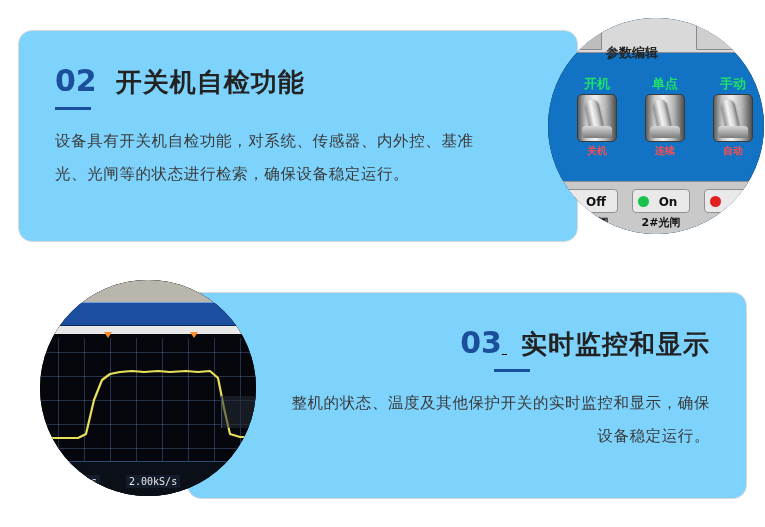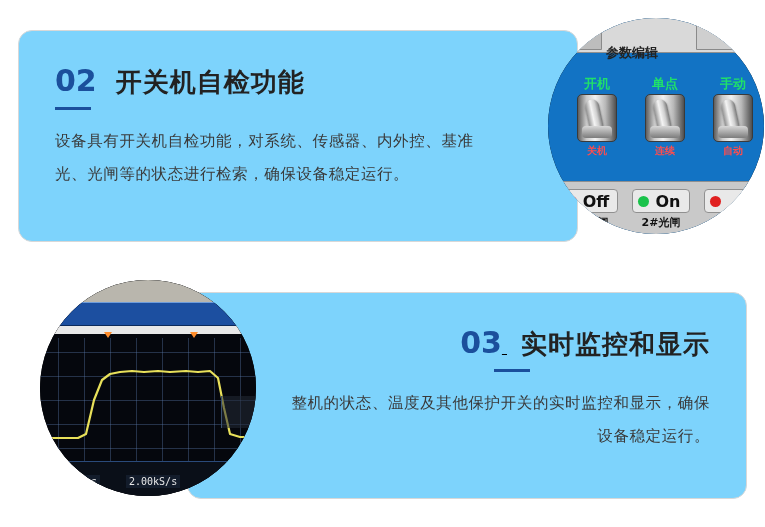--- a/index.html
+++ b/index.html
@@ -224,21 +224,21 @@
     border-top: 1px solid #8f8f8f;
   }
   .pill {
     position: absolute;
     top: 7px;
     width: 58px;
     height: 24px;
     background: #e9e9e9;
     border: 1px solid #909090;
     border-radius: 4px;
-    font-size: 16px;
+    font-size: 12px;
     font-weight: bold;
     color: #111;
     line-height: 24px;
     text-align: center;
     padding-left: 14px;
     box-sizing: border-box;
   }
   .pill .dot {
     position: absolute;
     left: 5px;

